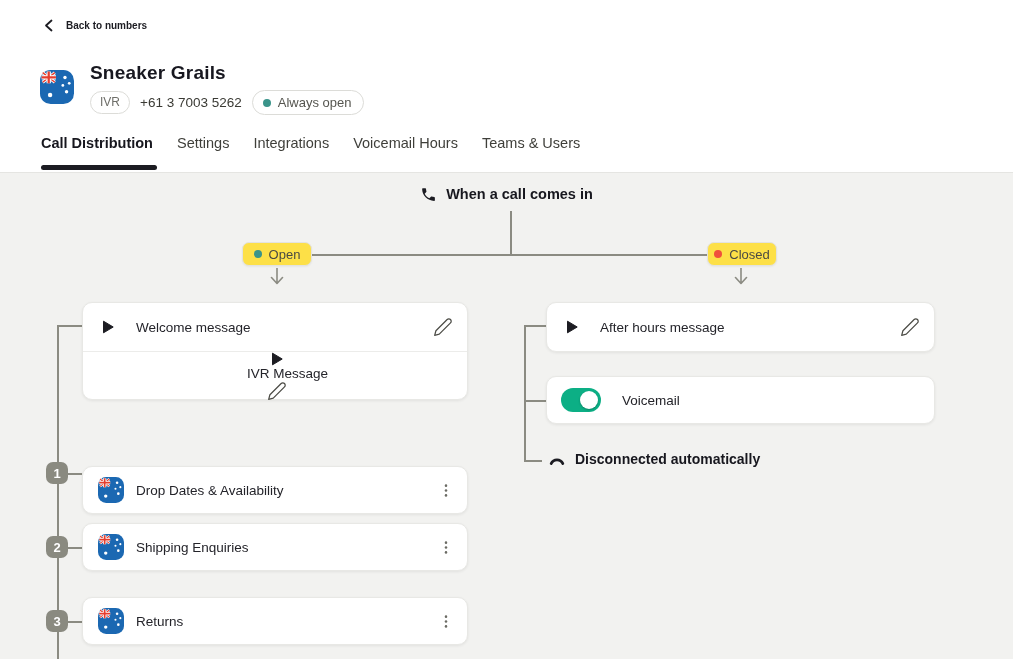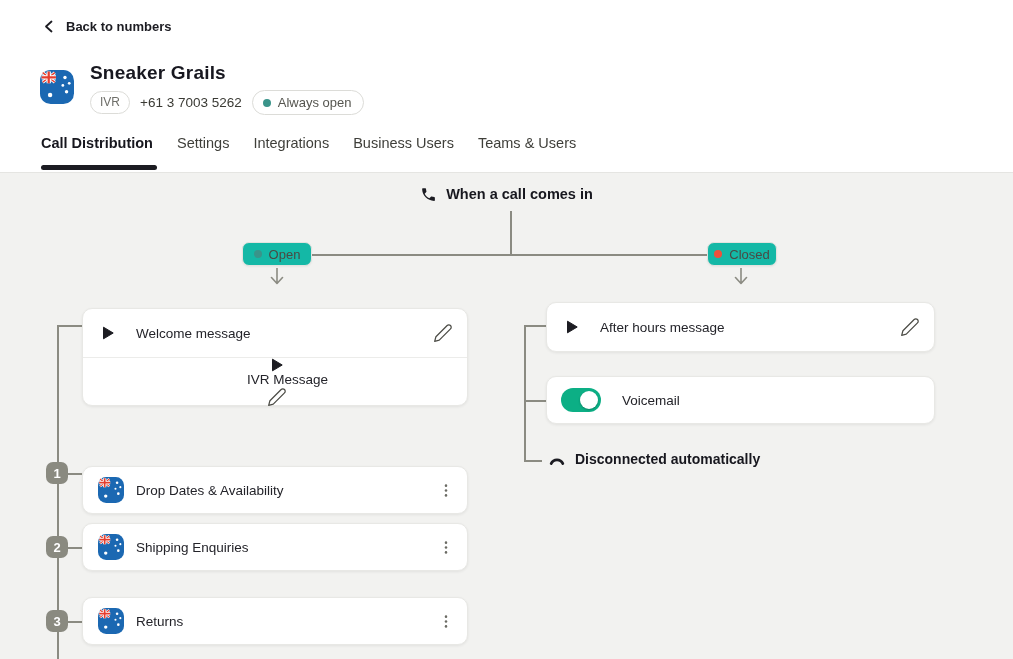--- a/index.html
+++ b/index.html
@@ -1,21 +1,21 @@
 <!DOCTYPE html>
 <html><head>
 <meta charset="utf-8">
 <style>
   * { margin:0; padding:0; box-sizing:border-box; }
   body { background:#fff; font-family:"Liberation Sans","DejaVu Sans",sans-serif; }
   .page { position:relative; width:1013px; height:659px; background:#fff; overflow:hidden; }
 
   
   .back-link { position:absolute; left:43px; top:19px; display:flex; align-items:center; gap:11px;
-    font-size:13px; font-weight:700; color:#1c1c22; cursor:pointer; }
+    font-size:10px; font-weight:700; color:#1c1c22; cursor:pointer; }
   .avatar { position:absolute; left:40px; top:70px; width:34px; height:34px; }
   .page-title { position:absolute; left:90px; top:62px; font-size:19px; font-weight:700; color:#181820; letter-spacing:.2px; }
   .meta-row { position:absolute; left:90px; top:90px; display:flex; align-items:center; gap:10px; }
   .ivr-badge { border:1px solid #dcdcd8; border-radius:13px; background:#fff; padding:3px 9px;
     font-size:12px; color:#6e6e68; line-height:1.2; }
   .phone-number { font-size:13.5px; color:#3a3a34; font-weight:500; }
   .status-pill { display:flex; align-items:center; gap:7px; border:1px solid #dcdcd8; border-radius:14px;
     background:#fff; padding:4px 12px 4px 10px; font-size:13px; color:#55554f; }
   .dot { width:8px; height:8px; border-radius:50%; }
   .dot-open { background:#3A948A; }
@@ -30,21 +30,21 @@
   .flow { position:absolute; left:0; top:172px; width:1013px; height:487px;
     background:#f2f2f0; border-top:1px solid #e5e5e2; }
   .abs { position:absolute; }
   .hline { position:absolute; height:1.5px; background:#8b8b82; }
   .vline { position:absolute; width:1.5px; background:#8b8b82; }
 
   .root-row { position:absolute; left:0; top:13px; width:1013px; display:flex; justify-content:center;
     align-items:flex-start; gap:9px; }
   .root-label { font-size:14.5px; font-weight:700; color:#17171e; }
 
-  .branch-pill { position:absolute; width:70px; height:24px; background:#14b8a6; border:1px solid #e3e3df;
+  .branch-pill { position:absolute; width:70px; height:24px; background:#fde047; border:1px solid #e3e3df;
     border-radius:7px; box-shadow:0 1px 2px rgba(0,0,0,.05); display:flex; align-items:center;
     justify-content:center; gap:7px; font-size:13px; color:#4a4a44; }
 
   .card { position:absolute; background:#fff; border:1px solid #e8e8e5; border-radius:10px;
     box-shadow:0 1px 3px rgba(0,0,0,.07); }
   .msg-row { height:48px; display:flex; align-items:center; padding:0 14px 0 18px; }
   .msg-row + .msg-row { border-top:1px solid #ececea;flex-direction:column; }
   .msg-label { font-size:13.5px; font-weight:500; color:#24242a; margin-left:21px; flex:1; }
   .play-btn { width:14px; height:14px; flex:0 0 auto; cursor:pointer; display:flex; }
   .edit-btn, .kebab-btn { flex:0 0 auto; cursor:pointer; display:flex; }
@@ -119,21 +119,21 @@
     <span class="status-pill">
       <span class="dot dot-open"></span>
       <span>Always open</span>
     </span>
   </div>
 
   <div class="tabs">
     <div class="tab active">Call Distribution</div>
     <div class="tab">Settings</div>
     <div class="tab">Integrations</div>
-    <div class="tab">Business Users</div>
+    <div class="tab">Voicemail Hours</div>
     <div class="tab">Teams &amp; Users</div>
   </div>
   <div class="tab-underline"></div>
 
   <div class="flow">
 
     <div class="root-row">
       <span style="display:flex">
         <svg width="17" height="17" viewBox="0 0 24 24" fill="#1c1c22">
             <path d="M6.62 10.79c1.44 2.83 3.76 5.14 6.59 6.59l2.2-2.2c.27-.27.67-.36 1.02-.24 1.12.37 2.33.57 3.57.57.55 0 1 .45 1 1V20c0 .55-.45 1-1 1-9.39 0-17-7.61-17-17 0-.55.45-1 1-1h3.5c.55 0 1 .45 1 1 0 1.25.2 2.45.57 3.57.11.35.03.74-.25 1.02l-2.2 2.2z"></path>
@@ -160,21 +160,21 @@
     <svg class="abs" style="left:734px; top:95px;" width="14" height="17" viewBox="0 0 14 17">
         <use href="#down-arrow"></use>
       </svg>
 
     <div class="vline" style="left:57px; top:152px; height:335px;"></div>
     <div class="hline" style="left:57px; top:152px; width:25px;"></div>
     <div class="hline" style="left:68px; top:300px; width:14px;"></div>
     <div class="hline" style="left:68px; top:374px; width:14px;"></div>
     <div class="hline" style="left:68px; top:448px; width:14px;"></div>
 
-    <div class="card" style="left:82px; top:135px; width:386px;">
+    <div class="card" style="left:82px; top:129px; width:386px;">
       <div class="msg-row">
         <span class="play-btn">
           <svg width="14" height="14" viewBox="0 0 14 14">
               <path d="M2.5 1.2 L12.2 7 L2.5 12.8 Z" fill="#1c1c22" stroke="#1c1c22" stroke-width="1" stroke-linejoin="round"></path>
             </svg>
         </span>
         <span class="msg-label">Welcome message</span>
         <span class="edit-btn">
           <svg width="20" height="20" viewBox="0 0 24 24">
               <use href="#pencil"></use>

